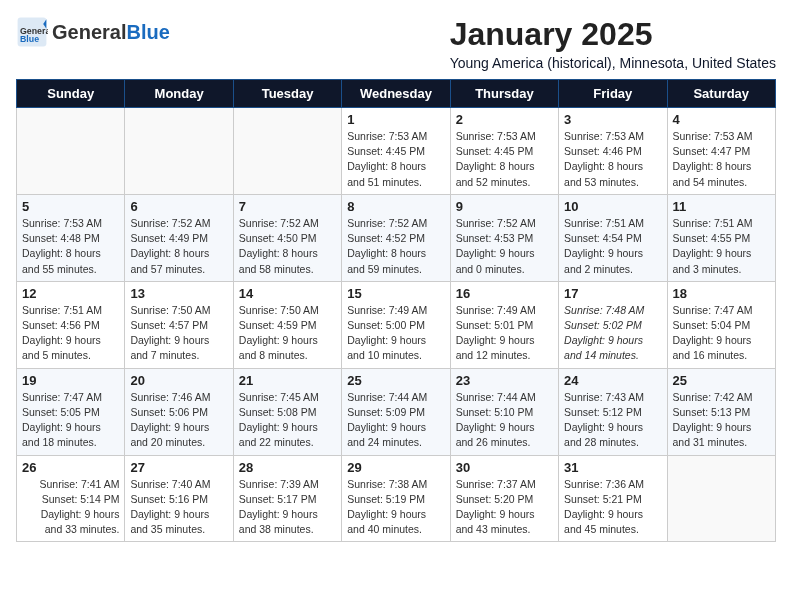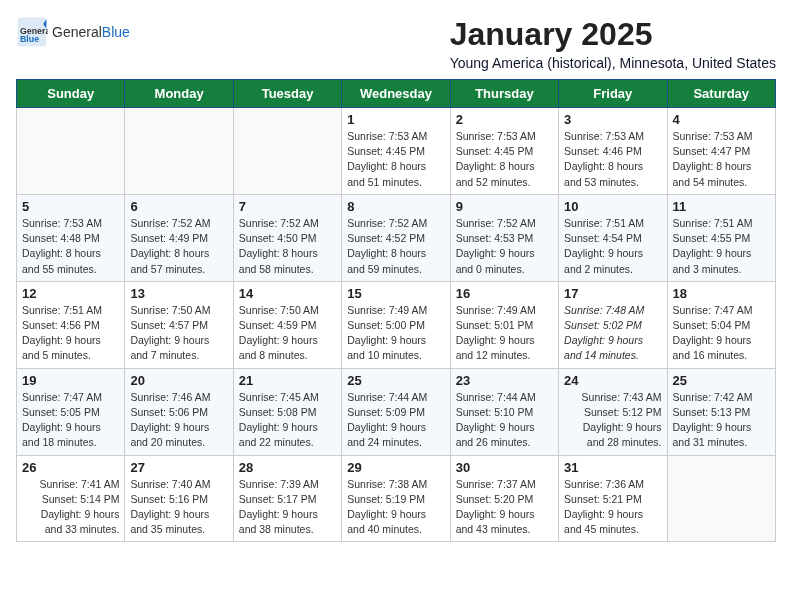--- a/index.html
+++ b/index.html
@@ -15,22 +15,22 @@
       align-items: flex-start;
       justify-content: space-between;
       margin-bottom: 4px;
     }
     .logo {
       display: flex;
       align-items: center;
       gap: 4px;
     }
     .logo-text {
-      font-size: 14px;
-      font-weight: normal;
+      font-size: 20px;
+      font-weight: bold;
       line-height: 1.2;
     }
     .logo-general { color: #333; }
     .logo-blue { color: #1a6bbf; }
     .logo-icon {
       width: 32px;
       height: 32px;
     }
     .title-block {
       text-align: left;
@@ -44,21 +44,21 @@
       font-size: 14px;
       color: #0f172a;
       margin-top: 2px;
     }
     .calendar {
       width: 100%;
       border-collapse: collapse;
       margin-top: 8px;
     }
     .calendar th {
-      background: #15803d;
+      background: #0f172a;
       color: #fff;
       text-align: center;
       font-size: 13px;
       padding: 6px 4px;
       border: 1px solid #1a4f8a;
     }
     .calendar td {
       vertical-align: top;
       border: 1px solid #ccc;
       padding: 4px 5px;
@@ -264,21 +264,21 @@
 Daylight: 9 hours and 24 minutes.</div>
         </td>
         <td>
           <span class="day-num">23</span>
           <div class="day-info" style="white-space: pre-line;">Sunrise: 7:44 AM
 Sunset: 5:10 PM
 Daylight: 9 hours and 26 minutes.</div>
         </td>
         <td>
           <span class="day-num">24</span>
-          <div class="day-info" style="white-space: pre-line; text-align: right;">Sunrise: 7:43 AM
+          <div class="day-info" style="white-space: pre-line;">Sunrise: 7:43 AM
 Sunset: 5:12 PM
 Daylight: 9 hours and 28 minutes.</div>
         </td>
         <td>
           <span class="day-num">25</span>
           <div class="day-info" style="white-space: pre-line;">Sunrise: 7:42 AM
 Sunset: 5:13 PM
 Daylight: 9 hours and 31 minutes.</div>
         </td>
       </tr>

